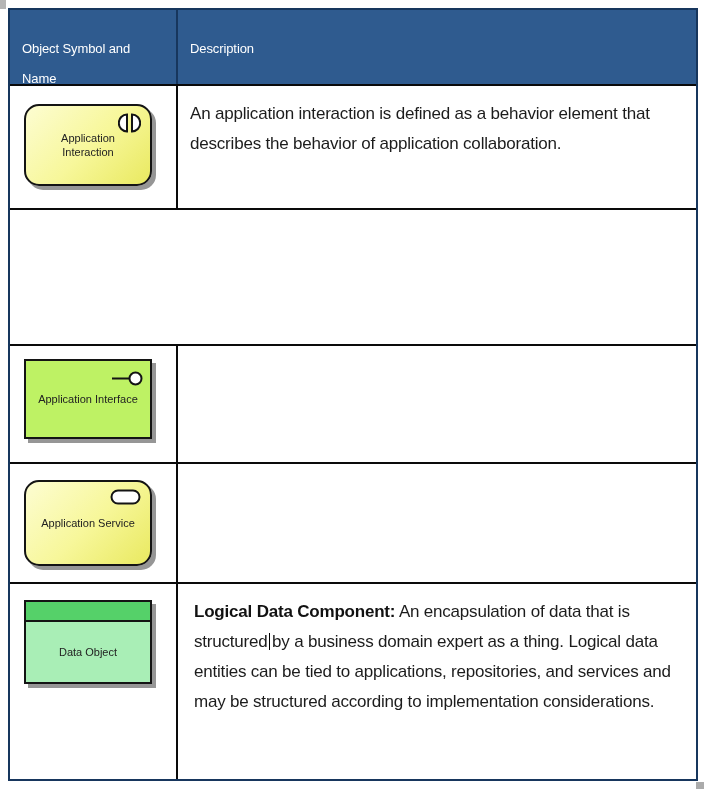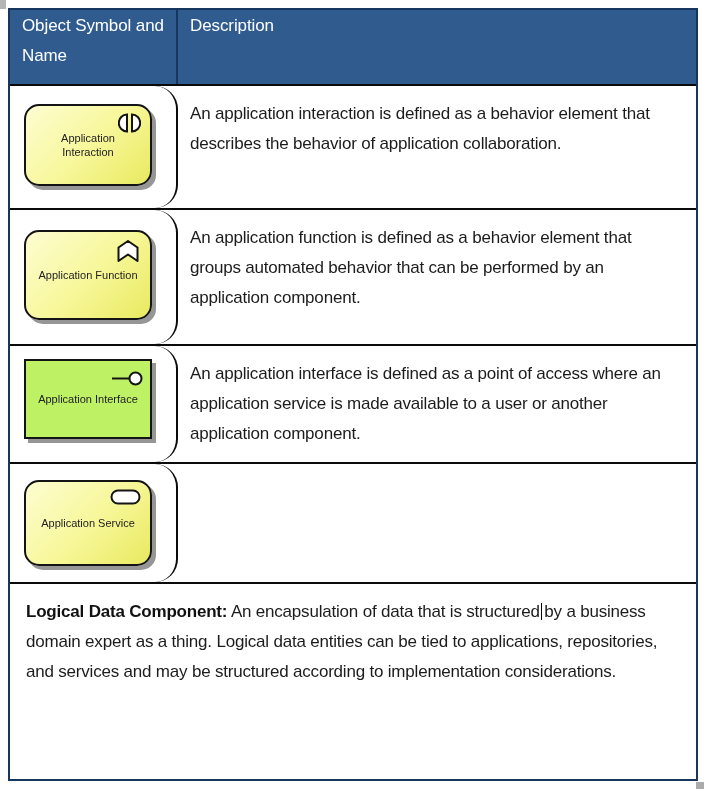--- a/index.html
+++ b/index.html
@@ -23,37 +23,37 @@
     position:absolute; left:8px; top:8px; width:690px;
     border:2px solid #17365D;
   }
   .tr { display:flex; width:100%; }
   .tr.body { border-top:2px solid #0a0a0a; }
   .c1 { width:168px; flex:none; border-right:2px solid #0a0a0a; }
   .c2 { flex:1; min-width:0;border-radius:6px; }
   .thead { height:74px; background:#2F5B8F; color:#ffffff; }
   .thead .c1 { border-right:2px solid #17365D; }
   .thead .c1, .thead .c2 {
-    padding:1px 12px 0 12px;
-    font-size:17px; line-height:30px; letter-spacing:-0.1px;
+    padding:24px 12px 0 12px;
+    font-size:13px; line-height:30px; letter-spacing:-0.1px;
   }
   .desc {
     padding:13px 14px 0 12px;
     font-size:17px; line-height:30px; letter-spacing:-0.2px;
     color:#1c1c1c;
   }
   .desc .para + .para { margin-top:10px; }
   .desc .indent { padding-left:4px; }
   .bold { font-weight:bold; color:#111;margin-top:40px; }
   .caret {
     display:inline-block; width:1.5px; height:17px;
     background:#000; vertical-align:-3px; margin:0 2px 0 1px;
   }
   
-  .symcell { padding-left:14px;border-radius:23px; }
+  .symcell { padding-left:14px; }
   .shape {
     position:relative; width:128px;
     border:2px solid #141414;
     box-shadow:4px 4px 0 #969696;
   }
   .rounded {
     border-radius:15px;
     background:linear-gradient(135deg,#FDFDD2 0%,#F7F79A 52%,#E9E960 100%);
   }
   .flatblue { background:#bef264; }
@@ -98,66 +98,56 @@
           <span class="sym-label">Application
 Interaction</span>
         </div>
       </div>
       <div class="c2 desc">
         <p class="para">An application interaction is defined as a behavior element that describes the behavior of application collaboration.</p>
       </div>
     </div>
 
     <div class="tr body" style="height:136px">
-      <div class="c1 symcell">
-        <div class="shape rounded" style="height:90px; margin-top:20px">
-          <span class="sym-icon">
-            <svg width="26" height="25" viewBox="0 0 26 25">
-              <path d="M3.5 22 V8.5 L13 2 L22.5 8.5 V22 L13 15.5 Z" fill="#ffffff" stroke="#141414" stroke-width="2" stroke-linejoin="round"></path>
-            </svg>
-          </span>
-          <span class="sym-label">Application Function</span>
-        </div>
-      </div>
-      <div class="c2 desc">
-        <p class="para">An application function is defined as a behavior element that groups automated behavior that can be performed by an application component.</p>
-      </div>
     </div>
 
     <div class="tr body" style="height:118px">
       <div class="c1 symcell">
         <div class="shape flatblue" style="height:80px; margin-top:13px">
           <span class="sym-icon icon-iface">
             <svg width="32" height="15" viewBox="0 0 32 15">
               <line x1="1" y1="7.5" x2="18" y2="7.5" stroke="#141414" stroke-width="2"></line>
               <circle cx="24.5" cy="7.5" r="6" fill="#ffffff" stroke="#141414" stroke-width="2"></circle>
             </svg>
           </span>
           <span class="sym-label">Application Interface</span>
         </div>
-      </div>
-      <div class="c2 desc">
-        <p class="para">An application interface is defined as a point of access where an application service is made available to a user or another application component.</p>
       </div>
     </div>
 
     <div class="tr body" style="height:120px">
       <div class="c1 symcell">
         <div class="shape rounded" style="height:86px; margin-top:16px">
           <span class="sym-icon">
             <svg width="31" height="16" viewBox="0 0 31 16">
               <rect x="1.5" y="1.5" width="28" height="13" rx="6.5" fill="#ffffff" stroke="#141414" stroke-width="2"></rect>
             </svg>
           </span>
           <span class="sym-label">Application Service</span>
         </div>
       </div>
     </div>
 
     <div class="tr body" style="height:197px">
+      <div class="c1 symcell">
+        <div class="shape dataobj" style="height:84px; margin-top:16px">
+          <div class="dataobj-band"></div>
+          <span class="sym-label">Data Object</span>
+        </div>
+      </div>
       <div class="c2 desc">
         <p class="para indent"><span class="bold">Logical Data Component:</span><span> An encapsulation of data that is structured</span><span class="caret"></span><span>by a business domain expert as a thing. Logical data entities can be tied to applications, repositories, and services and may be structured according to implementation considerations.</span></p>
       </div>
     </div>
 
   </div>
 
   <div class="resize-handle"></div>
 
 </div>

